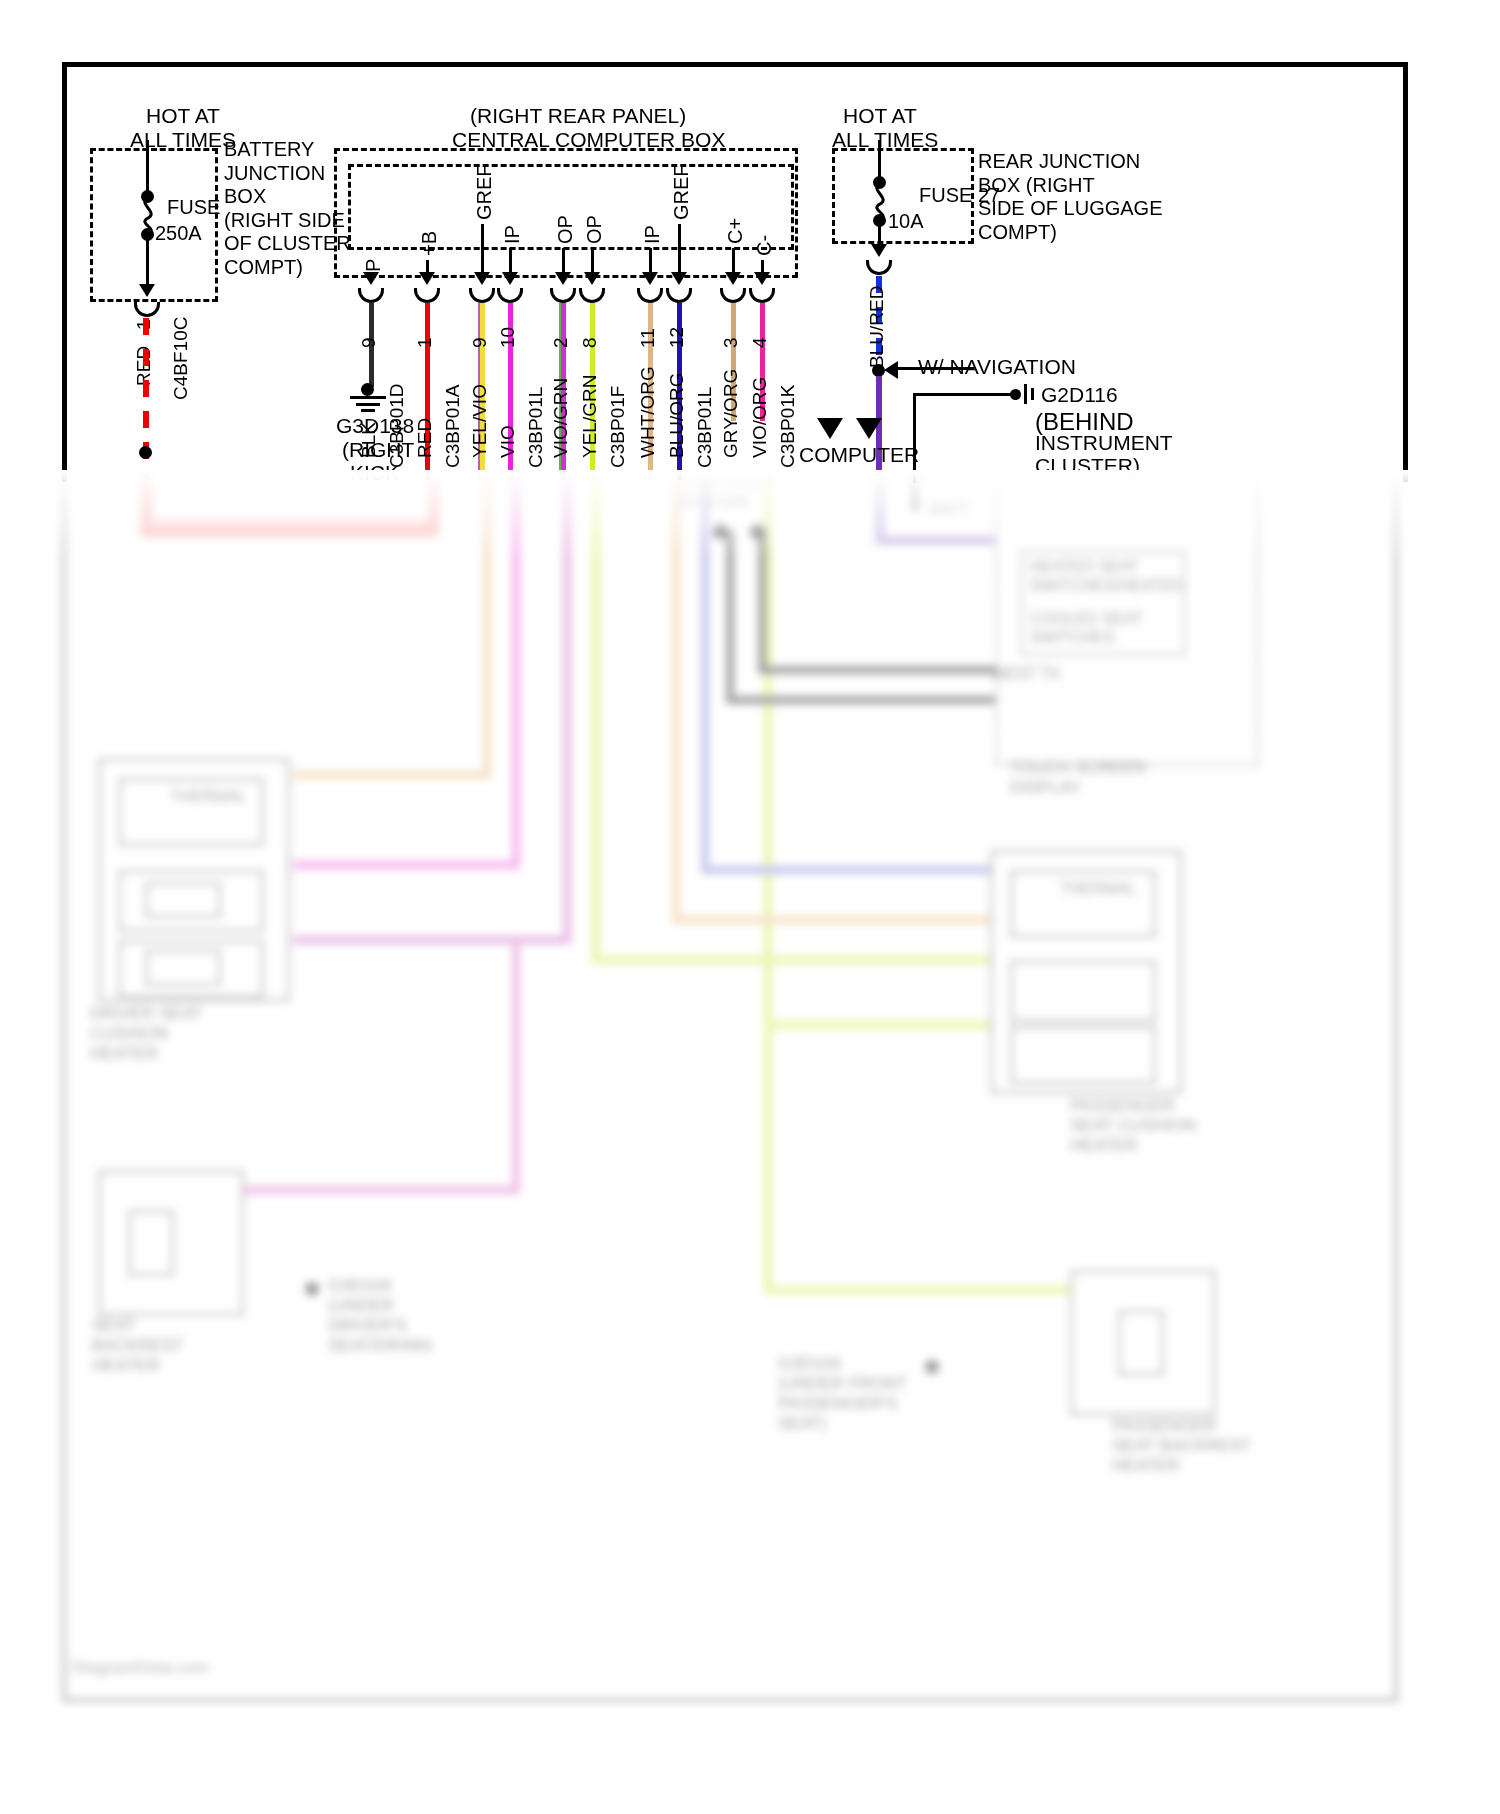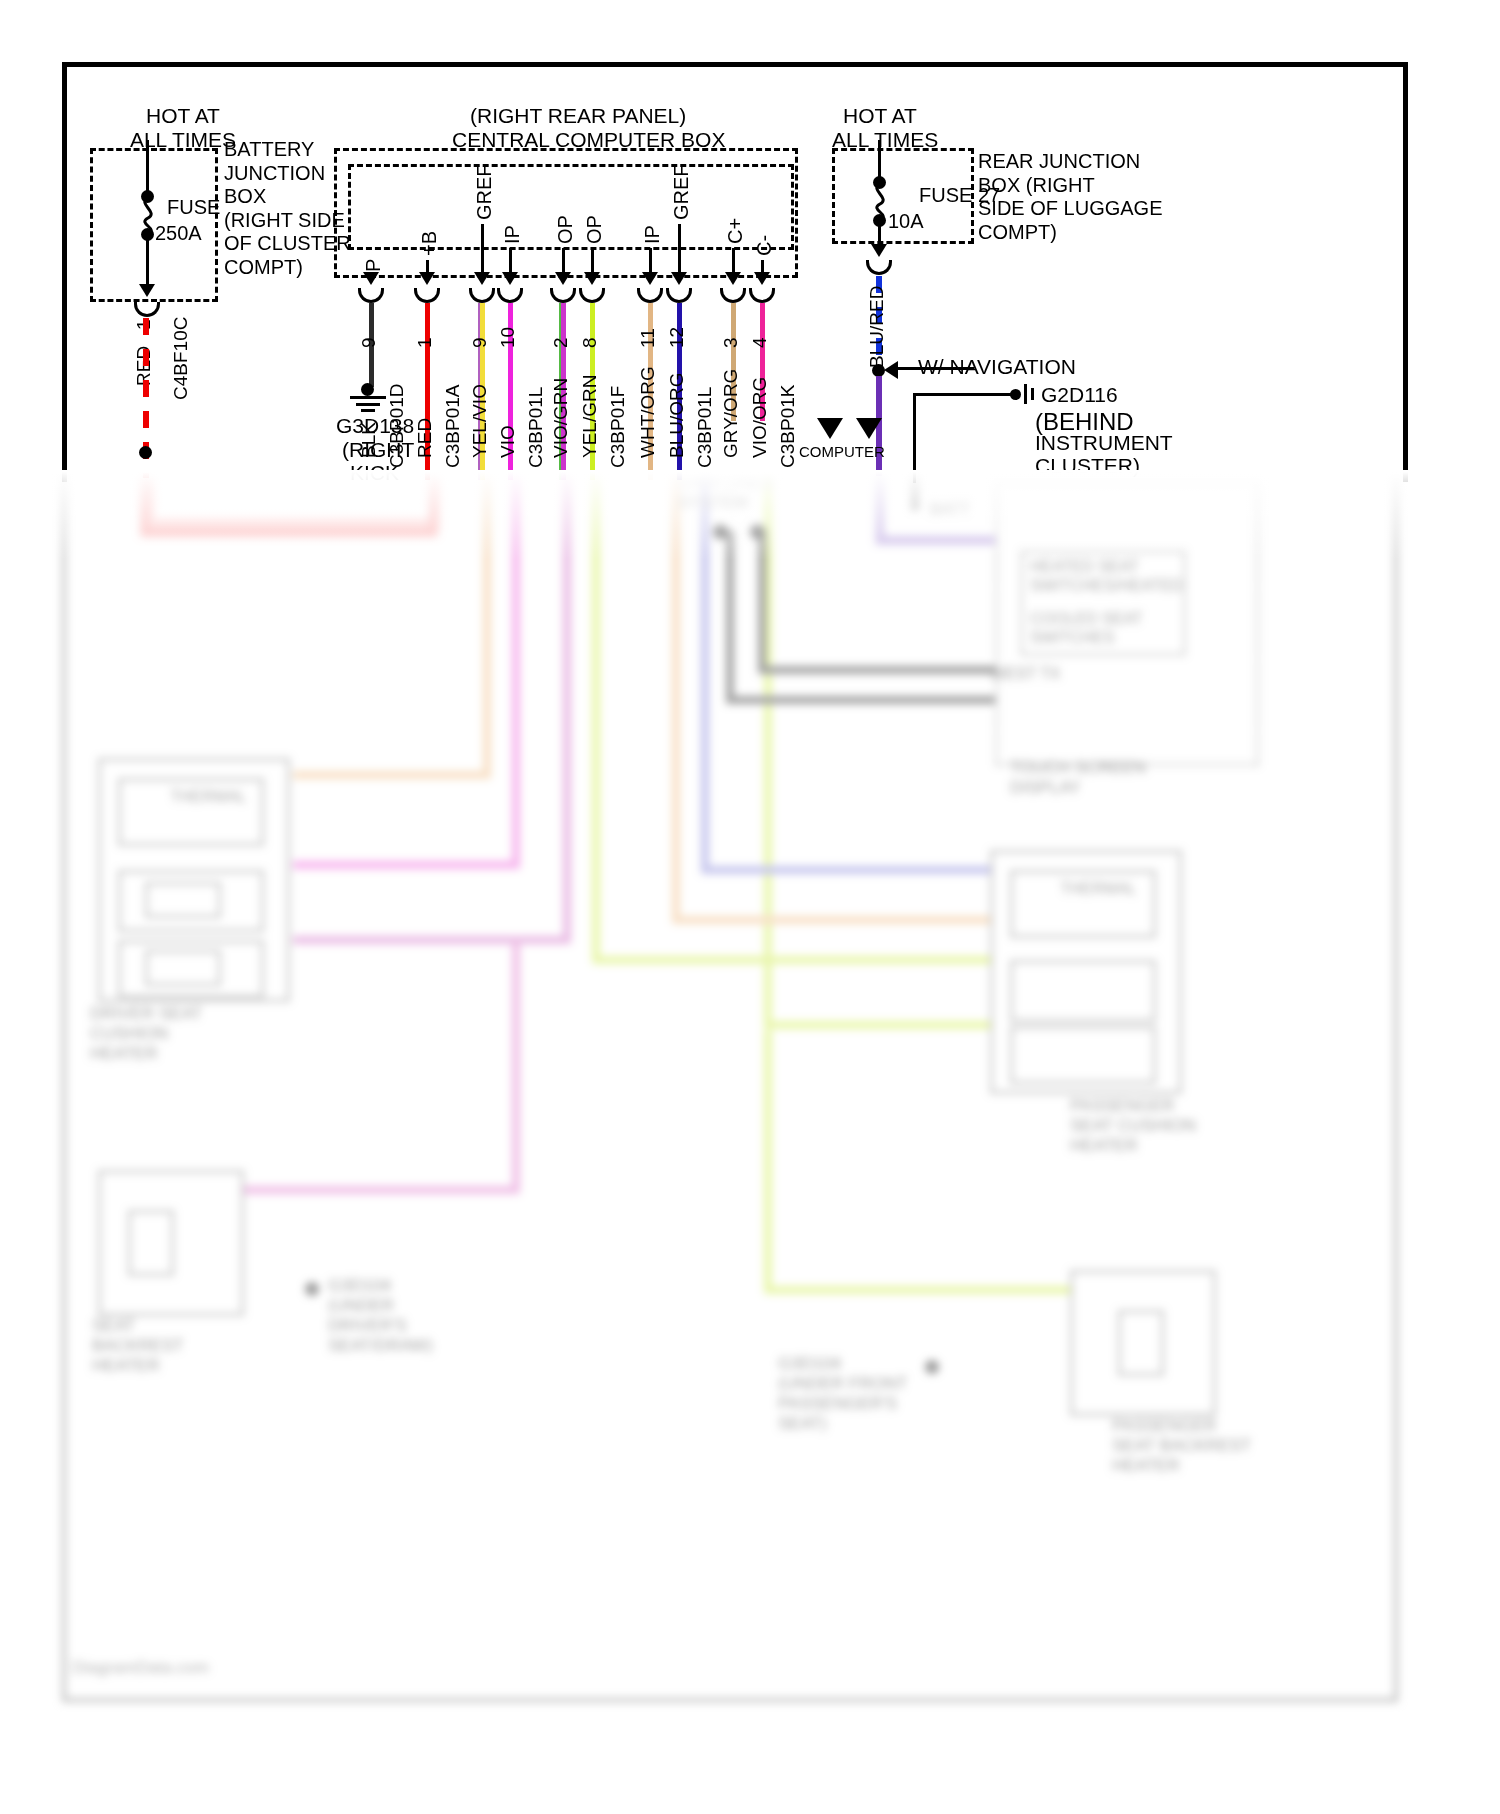--- a/index.html
+++ b/index.html
@@ -246,21 +246,21 @@
   <div class="dot" style="left:361px;top:383px;"></div>
   <div class="gnd1" style="left:350px;top:396px;width:36px;"></div>
   <div class="gnd1" style="left:356px;top:403px;width:24px;"></div>
   <div class="gnd1" style="left:361px;top:409px;width:14px;"></div>
   <div class="txt" style="left:336px;top:414px;font-size:21px;">G3D138</div>
   <div class="txt" style="left:342px;top:438px;font-size:21px;">(RIGHT</div>
   <div class="txt" style="left:350px;top:461px;font-size:21px;">KICK</div>
 
   <div class="arrdn-big" style="left:817px;top:418px;"></div>
   <div class="arrdn-big" style="left:856px;top:418px;"></div>
-  <div class="txt" style="left:799px;top:443px;font-size:15px;">COMPUTER</div>
+  <div class="txt" style="left:799px;top:443px;font-size:21px;">COMPUTER</div>
 
   <div id="blurwrap">
     <div id="blurinner">
       <div id="blur-frame"></div>
 
       <div class="abs" style="left:93px;top:0;width:7px;height:28px;background:#2b2b2b;"></div>
       <div class="abs" style="left:90px;top:8px;width:300px;height:60px;
             background:linear-gradient(180deg,rgba(255,120,120,.85),rgba(255,170,170,.6));
             clip-path:polygon(0 52px,0 0,14px 0,14px 40px,290px 40px,290px 0,300px 0,300px 52px);"></div>
 

